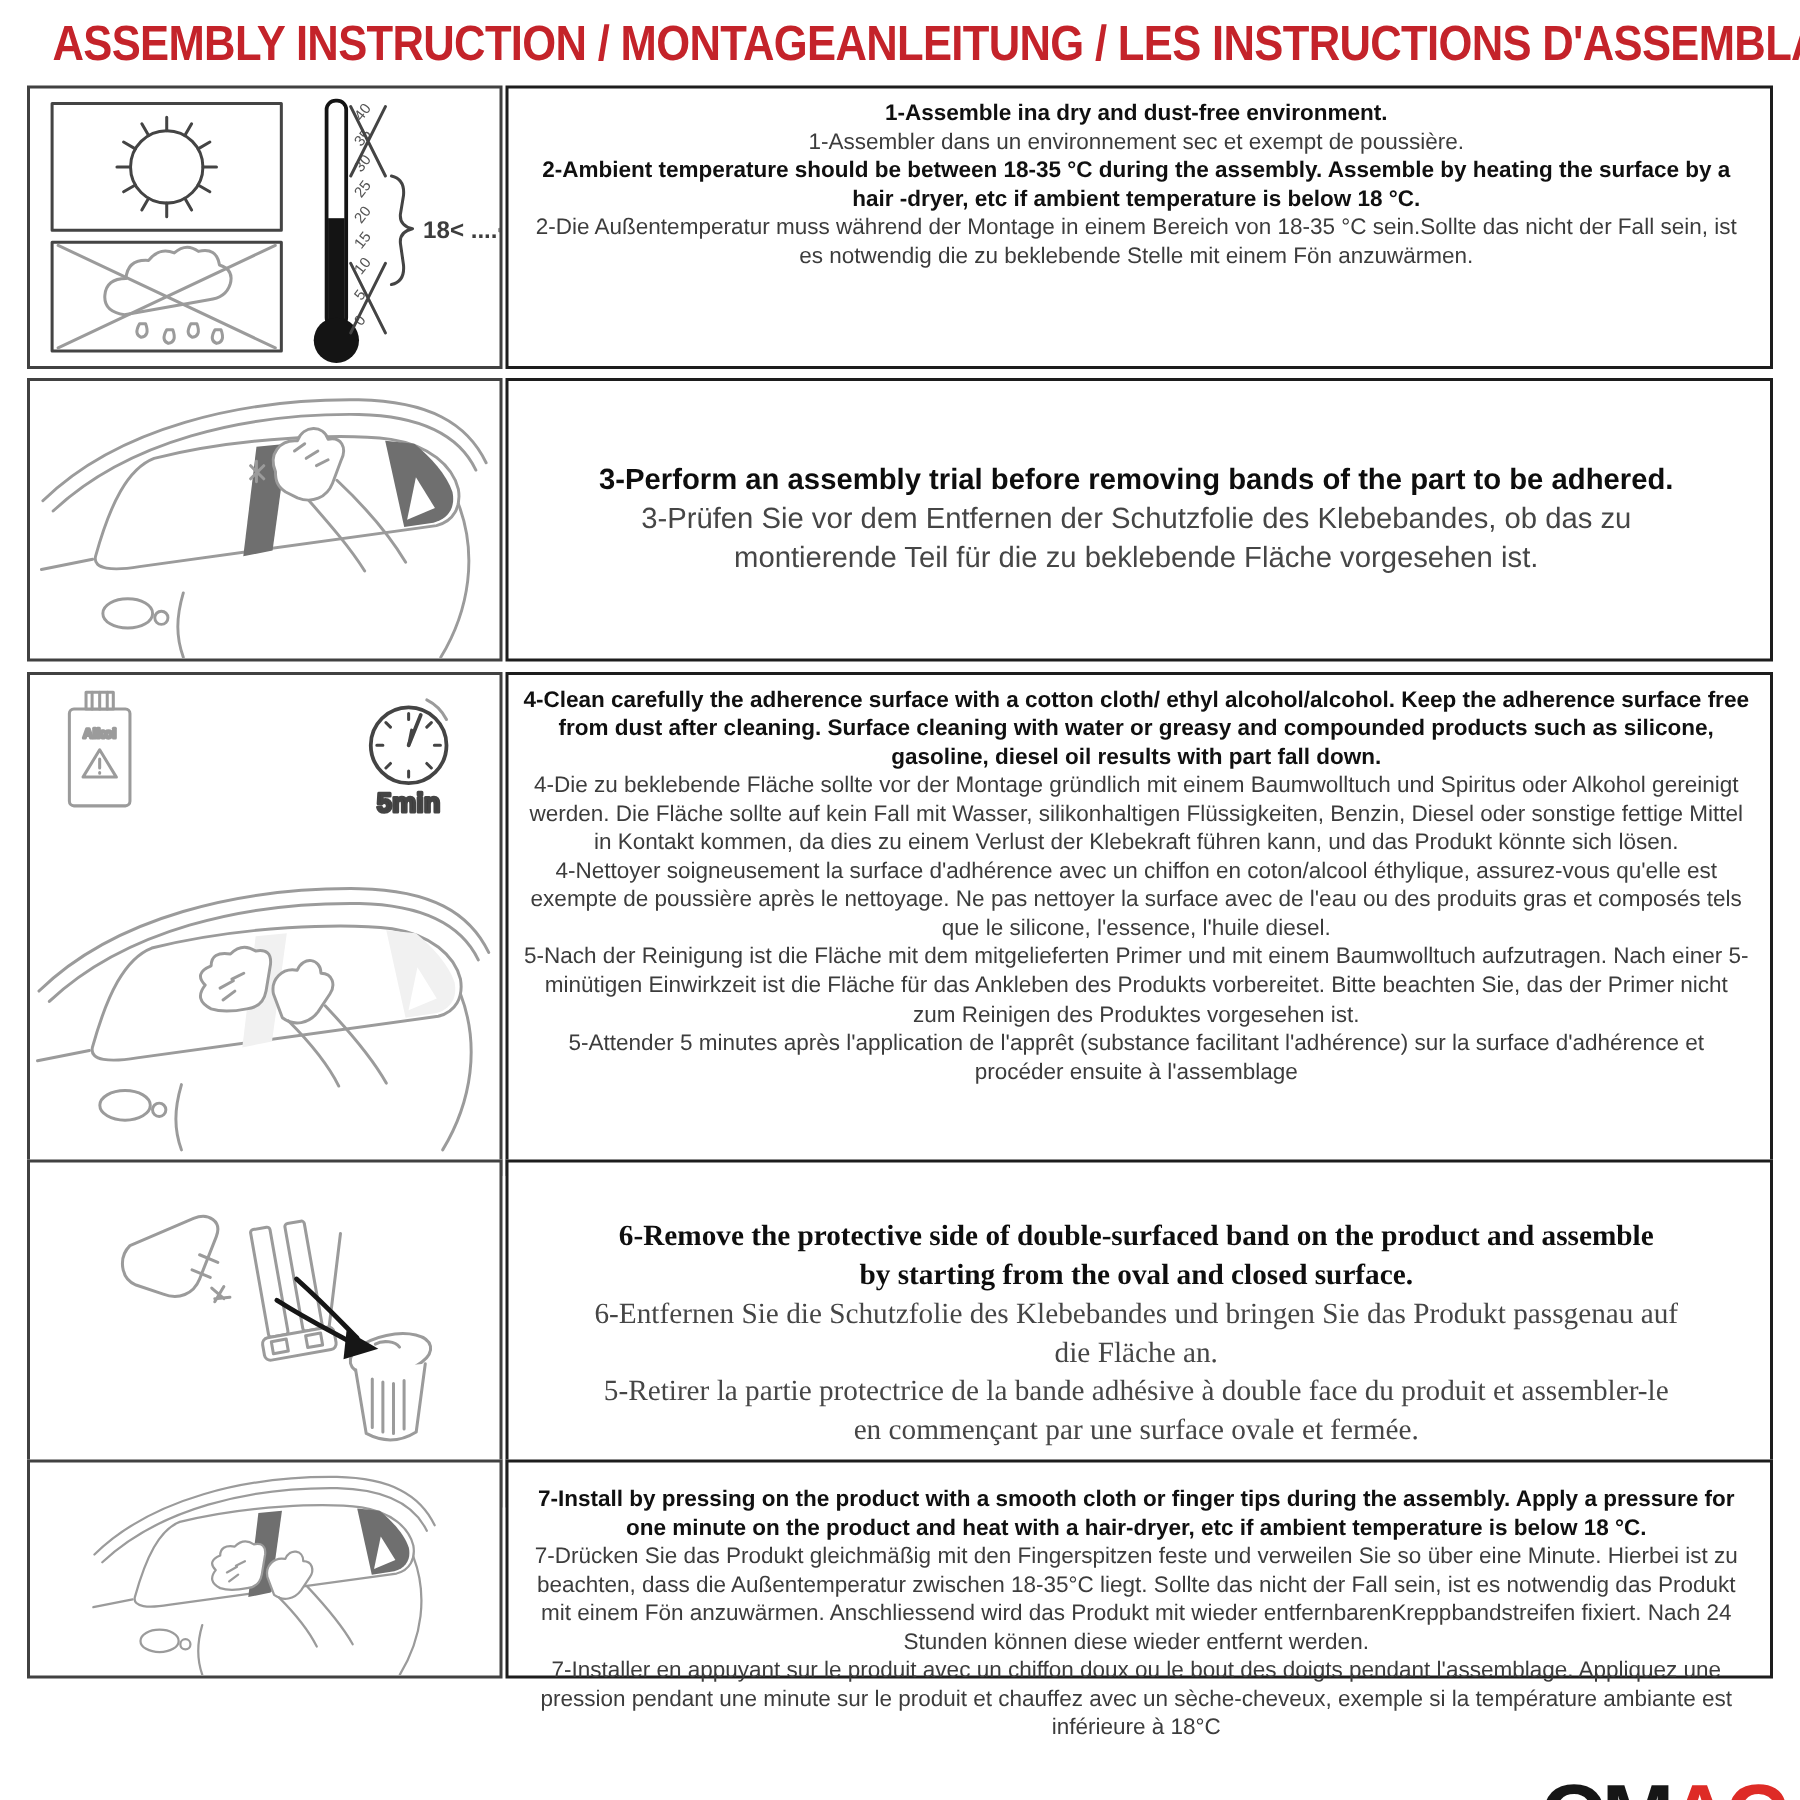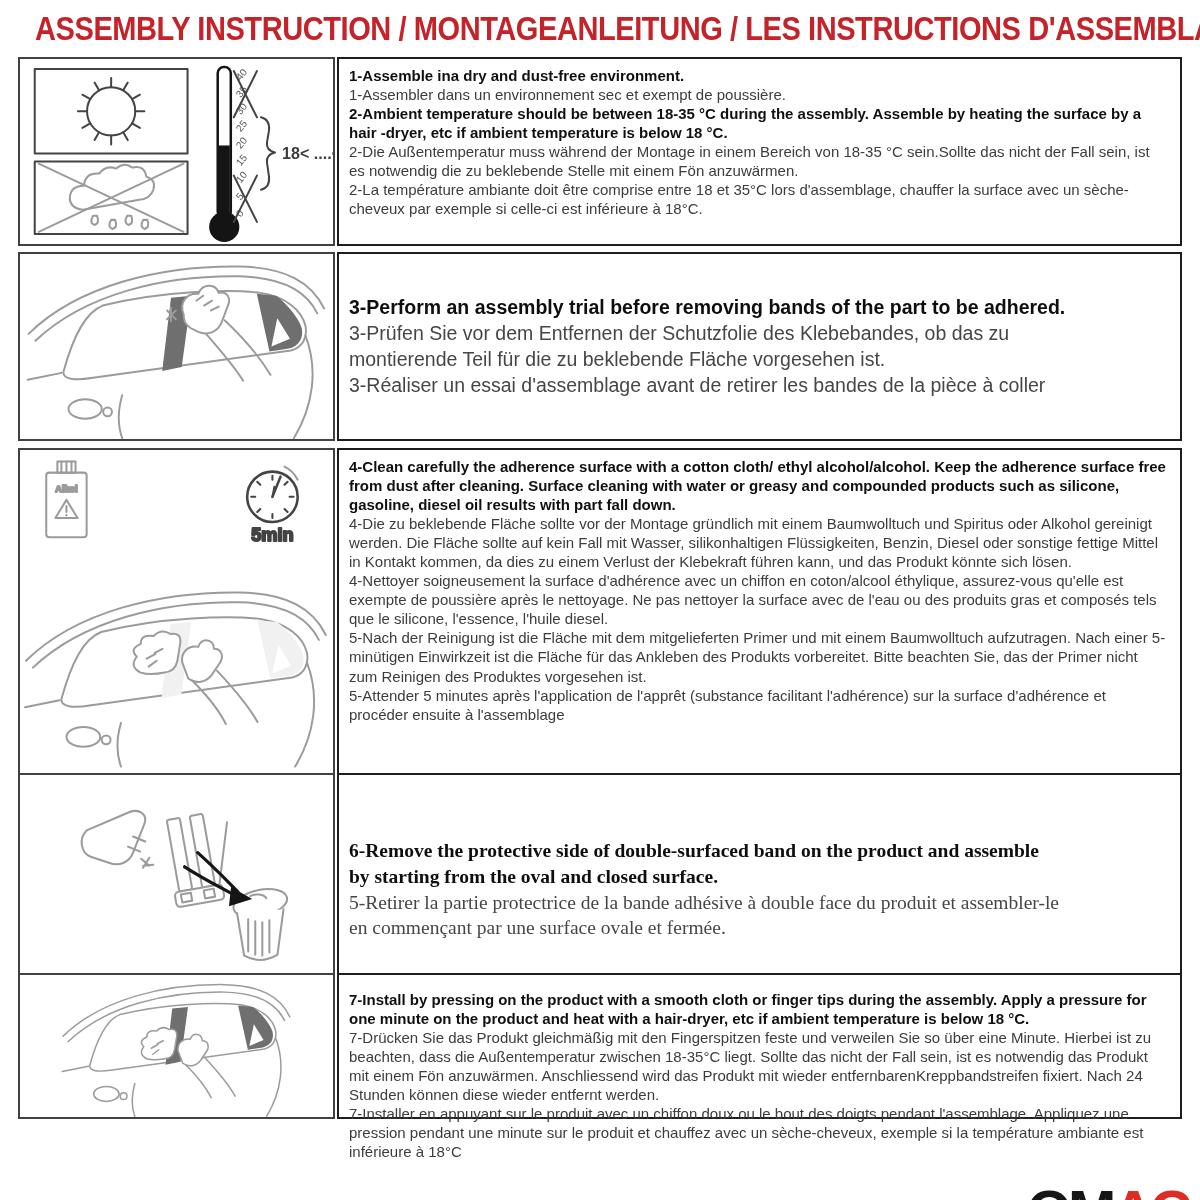--- a/index.html
+++ b/index.html
@@ -4,21 +4,21 @@
 <style>
   html,body{margin:0;padding:0;background:#fff;}
   body{width:1200px;height:1200px;position:relative;overflow:hidden;
        font-family:"Liberation Sans",sans-serif;-webkit-font-smoothing:antialiased;}
   .title{position:absolute;top:10px;left:35px;font-size:33px;font-weight:700;
          color:#c4232a;letter-spacing:-.5px;white-space:nowrap;
          transform:scaleX(.88);transform-origin:left center;}
   .panel{position:absolute;left:18px;width:317px;background:#fff;
          border:2px solid #414141;box-sizing:border-box;}
   .textbox{position:absolute;left:337px;width:845px;background:#fff;
-           border:2px solid #1d1d1d;box-sizing:border-box;padding:7px 14px 6px 10px;}
+           border:2px solid #1d1d1d;box-sizing:border-box;padding:7px 14px 6px 10px;text-align:center;}
   .r1{top:57px;height:189px;}  .r2{top:252px;height:189px;}
   .r3{top:448px;height:336px;} .r4{top:773px;height:232px;font-family:Liberation Serif, serif;}
   .r5{top:973px;height:146px;}
   .textbox p{margin:0;font-size:15px;line-height:1.27;color:#3c3c3c;}
   .textbox p.b{font-weight:700;color:#101010;}
   .textbox p.gap{}
   .textbox.xl{display:flex;flex-direction:column;justify-content:center;}
   .textbox.xl p{font-size:19.5px;line-height:1.33;white-space:pre-line;color:#464646;}
   .textbox.xl p.b{color:#0e0e0e;}
   .r5.textbox{padding-top:15px;}
@@ -105,36 +105,34 @@
       <path d="M239,58 Q248,60 247,71 L245,83 Q244,91 253,93 Q244,95 245,103 L247,117 Q248,128 239,130" class="dk"></path>
       <text x="260" y="99" class="lbl" font-size="16">18&lt; ....&lt;35 C</text>
     </g>
   </svg>
 </div>
 <div class="textbox r1">
   <p class="b">1-Assemble ina dry and dust-free environment.</p>
   <p>1-Assembler dans un environnement sec et exempt de poussière.</p>
   <p class="b gap">2-Ambient temperature should be between 18-35 °C  during the assembly. Assemble by heating the surface by a hair -dryer, etc if ambient temperature is below 18 °C.</p>
   <p>2-Die Außentemperatur muss während der Montage in einem Bereich von 18-35 °C  sein.Sollte das nicht der Fall sein, ist es notwendig die zu beklebende Stelle mit einem Fön anzuwärmen.</p>
-  <p>2-La température ambiante doit être comprise entre 18 et 35°C lors d'assemblage, chauffer la surface avec un sèche-cheveux par exemple si celle-ci est inférieure à 18°C.</p>
 </div>
 
 <div class="panel r2">
   <svg viewBox="0 0 310 184">
     <g transform="translate(4,-4) scale(0.97)">
       <use href="#car" style="--pillar:#6f6f6f"></use>
       <use href="#hand-fist"></use>
     </g>
   </svg>
 </div>
 <div class="textbox r2 xl">
   <p class="b">3-Perform an assembly trial before removing bands of the part to be adhered.</p>
   <p>3-Prüfen Sie vor dem Entfernen der Schutzfolie des Klebebandes, ob das zu
 montierende Teil für die zu beklebende Fläche vorgesehen ist.</p>
-  <p>3-Réaliser un essai d'assemblage avant de retirer les bandes de la pièce à coller</p>
 </div>
 
 <div class="panel r3">
   <svg viewBox="0 0 310 316">
     <g class="ln">
       <rect x="26" y="16" width="40" height="64" rx="3" fill="#fff"></rect>
       <rect x="37" y="5" width="18" height="11" fill="#fff"></rect>
       <path d="M41,5 v11 M46,5 v11 M51,5 v11"></path>
       <text x="46" y="35" text-anchor="middle" class="lbl" font-size="9">Alkol</text>
       <g>
@@ -190,20 +188,22 @@
         <path d="M163,70 C185,84 202,92 214,99" stroke="#161616" stroke-width="3.2"></path>
         <path d="M176,56 C196,74 206,85 216,95" stroke="#161616" stroke-width="3.2"></path>
         <path d="M209,90 l21,12 -23,7 z" fill="#161616" stroke="none"></path>
       </g>
     </g>
   </svg>
 </div>
 <div class="textbox r4 xl">
   <p class="b">6-Remove the protective side of double-surfaced band on the product and assemble
 by starting from the oval and closed surface.</p>
+  <p>6-Entfernen Sie die Schutzfolie des Klebebandes und bringen Sie das Produkt passgenau auf
+die Fläche an.</p>
   <p>5-Retirer la partie protectrice de la bande adhésive à double face du produit et assembler-le
 en commençant par une surface ovale et fermée.</p>
 </div>
 
 <div class="panel r5">
   <svg viewBox="0 0 310 184">
     <g transform="translate(4,-4) scale(0.97)">
       <use href="#car" style="--pillar:#6f6f6f"></use>
       <use href="#hand-cloth" transform="translate(-12,18)"></use>
     </g>

